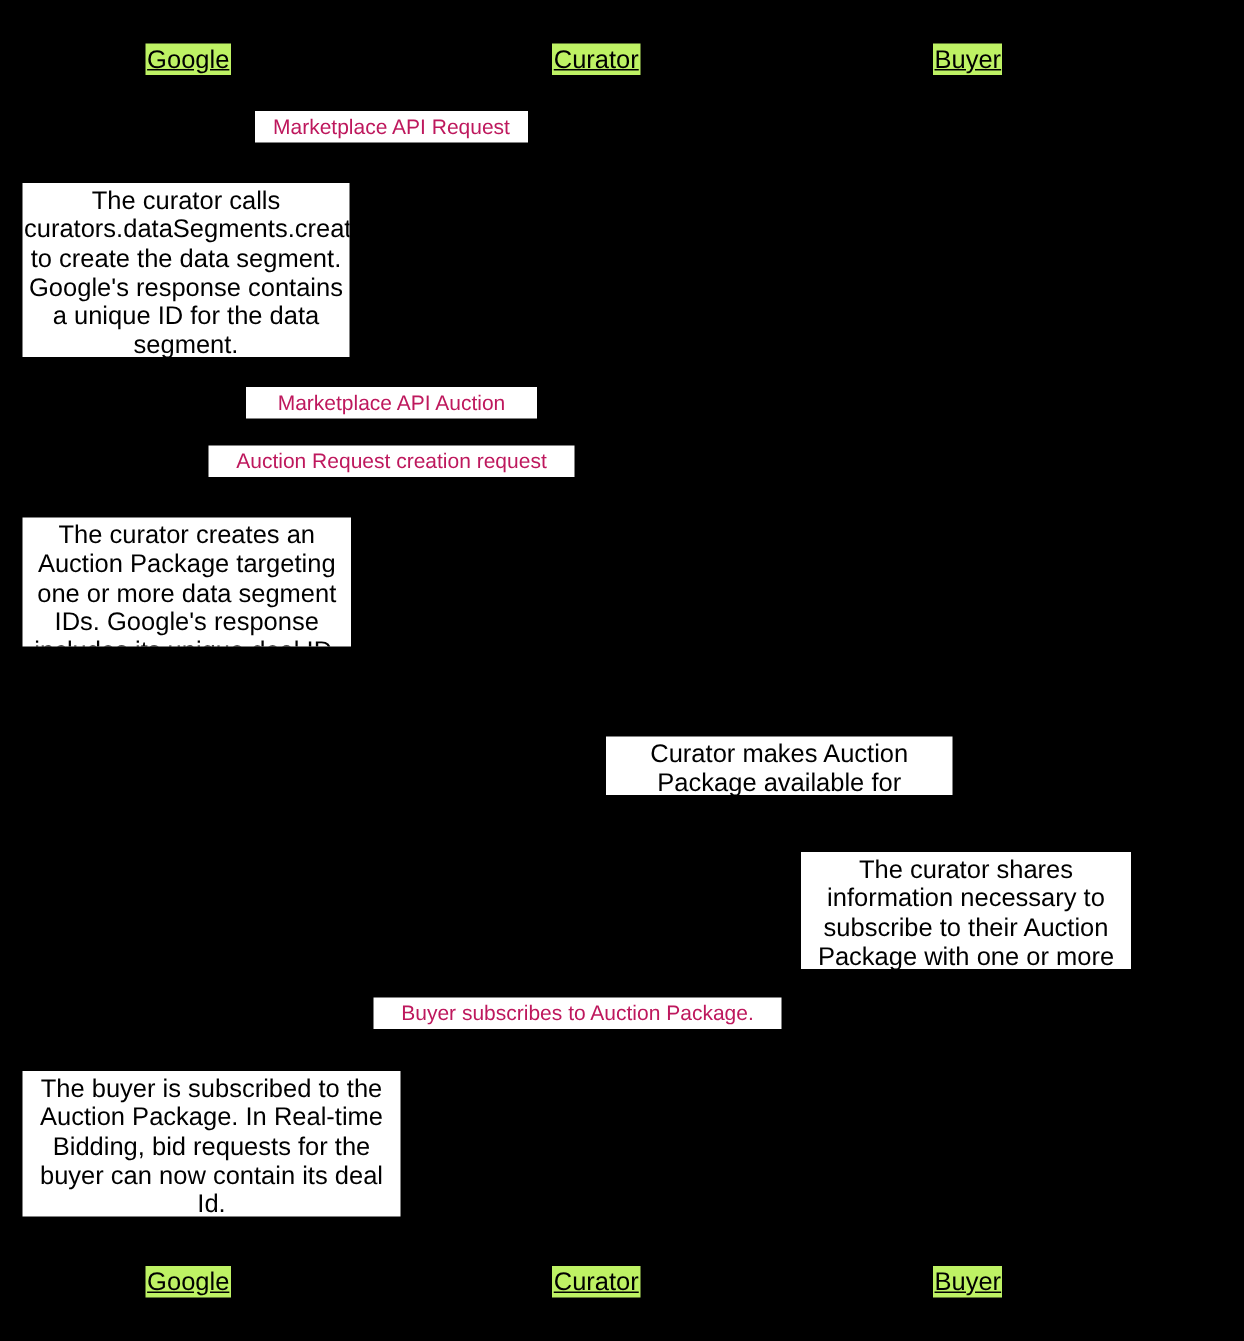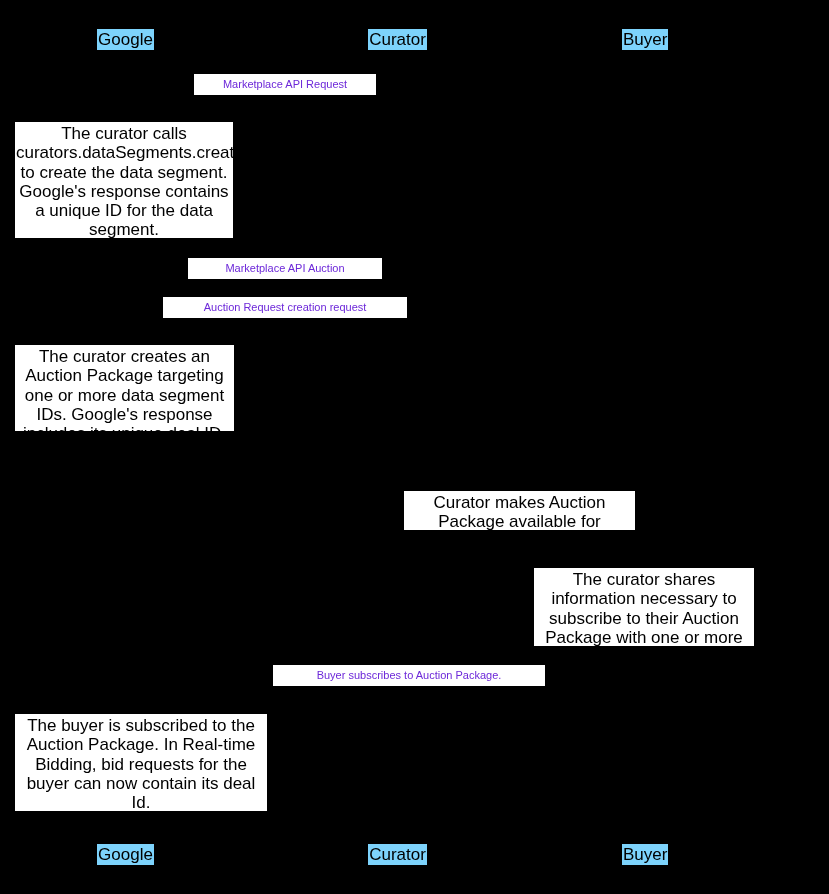--- a/index.html
+++ b/index.html
@@ -34,40 +34,40 @@
     height: 0;
     border-top: 5px solid transparent;
     border-bottom: 5px solid transparent;
   }
   .arrow-head.right { border-left: 9px solid #000000; }
   .arrow-head.left  { border-right: 9px solid #000000; }
 
   
   .participant {
     position: absolute;
-    background: #7dd3fc;
+    background: #bef264;
     color: #000000;
     font-size: 17px;
     line-height: 21px;
     white-space: nowrap;
     padding: 0 1px;
     text-align: center;
+    text-decoration: underline;
   }
 
   
   .msg-label {
     position: absolute;
     background: #ffffff;
-    color: #6d28d9;
-    font-size: 11px;
+    color: #be185d;
+    font-size: 14px;
     line-height: 21px;
     white-space: nowrap;
     padding: 0 1px;
     text-align: center;
-    margin-left: 24px;
   }
 
   
   .note {
     position: absolute;
     background: #ffffff;
     color: #000000;
     font-size: 17px;
     line-height: 19.3px;
     text-align: center;

